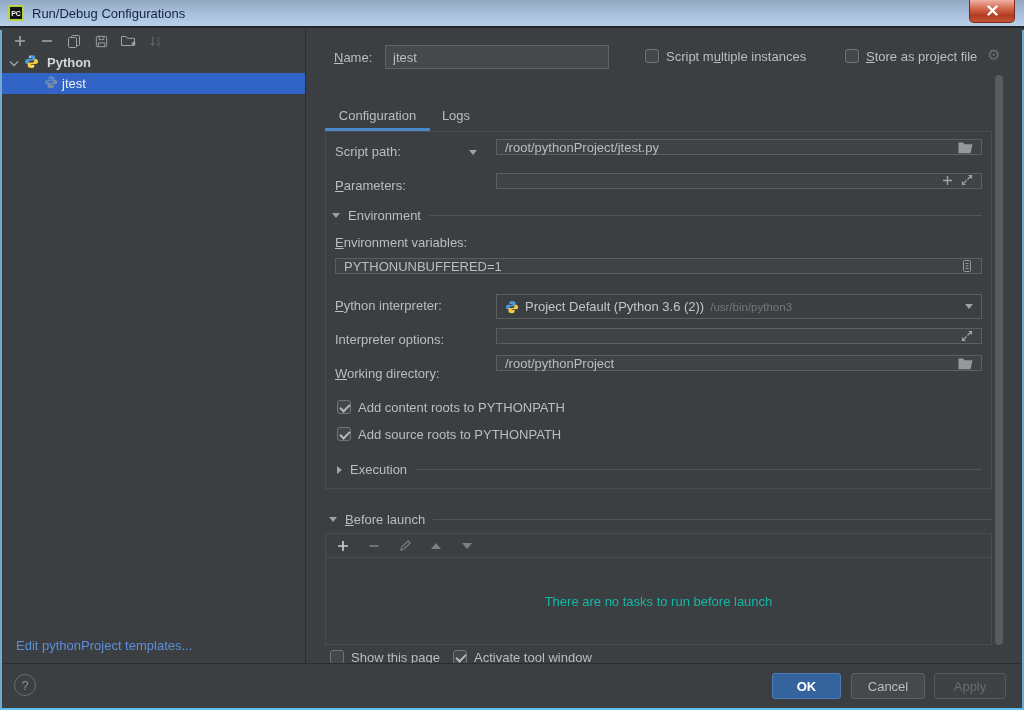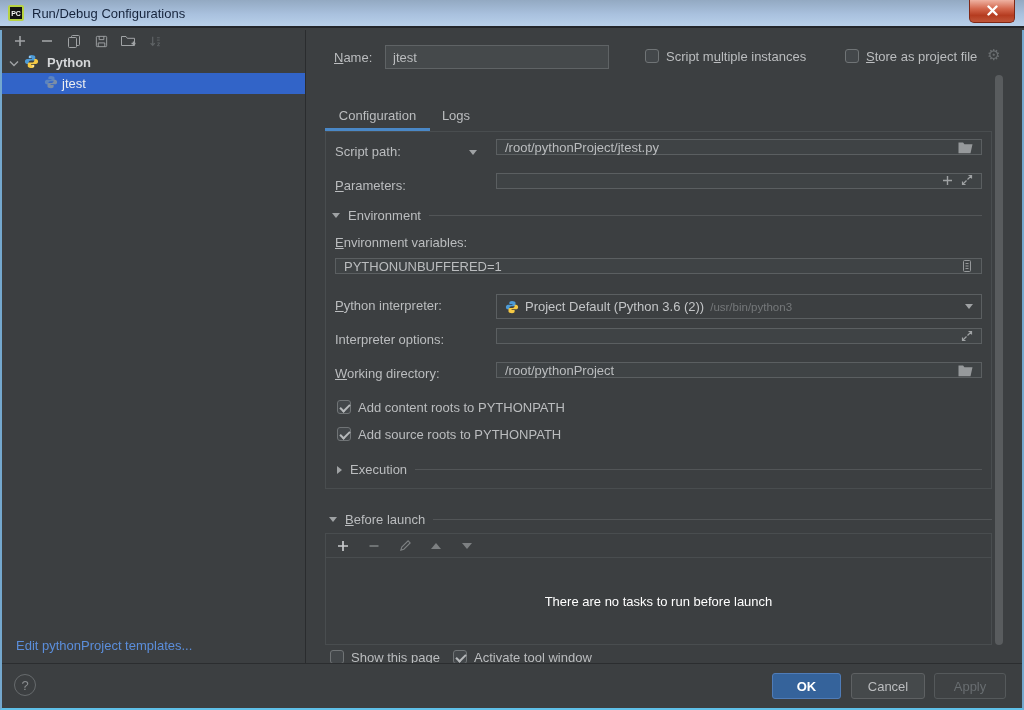--- a/index.html
+++ b/index.html
@@ -64,21 +64,21 @@
   .panel { position:absolute; left:19px; top:101px; width:667px; height:358px; border:1px solid #494d4f; }
 
   .sec { position:absolute; display:flex; align-items:center; gap:8px; }
   .sec-line { flex:1; height:1px; background:#525557; }
 
   .combo { background:#3c3f41; cursor:pointer; }
 
   .bl-box { position:absolute; left:19px; top:503px; width:667px; height:112px; border:1px solid #494d4f;
             display:flex; flex-direction:column; }
   .bl-toolbar { height:24px; border-bottom:1px solid #494d4f; display:flex; align-items:center; gap:15px; padding-left:9px; }
-  .bl-empty { flex:1; display:flex; align-items:center; justify-content:center; color:#ffffff; }
+  .bl-empty { flex:1; display:flex; align-items:center; justify-content:center; color:#14b8a6; }
 
   .tri-up-sm { width:0; height:0; border-left:5px solid transparent; border-right:5px solid transparent;
                border-bottom:6px solid #7d8082; }
   .tri-dn-sm { width:0; height:0; border-left:5px solid transparent; border-right:5px solid transparent;
                border-top:6px solid #7d8082; }
 
   .scrollbar { position:absolute; left:993px; top:45px; width:8px; height:570px; background:#595c5e; border-radius:4px; }
 
   
   .footer { position:absolute; left:0; right:0; bottom:0; height:45px; border-top:1px solid #2b2d2f; background:#3c3f41; }
@@ -275,21 +275,21 @@
         <span class="trail">
           <svg width="12" height="12" viewBox="0 0 12 12" stroke="#9fa2a4" stroke-width="1.2" fill="none">
               <path d="M7.5 1.5h3v3M10.5 1.5L6.5 5.5M4.5 10.5h-3v-3M1.5 10.5l4-4"></path>
             </svg>
         </span>
       </div>
 
       <span class="lbl abs" style="left:29px; top:336px;">
         <span class="mn">W</span><span>orking directory:</span>
       </span>
-      <div class="fld" style="left:190px; top:332px; width:486px;justify-content:flex-end;">
+      <div class="fld" style="left:190px; top:325px; width:486px;justify-content:flex-end;">
         <span>/root/pythonProject</span>
         <span class="trail">
           <svg width="15" height="13" viewBox="0 0 15 13">
               <path fill="#96999b" d="M.5 1.5h4.6l1.3 1.8h8.1l-2 9H.5z"></path>
             </svg>
         </span>
       </div>
 
       <div class="cb-row" style="left:31px; top:368px;">
         <span class="cb checked"></span>

